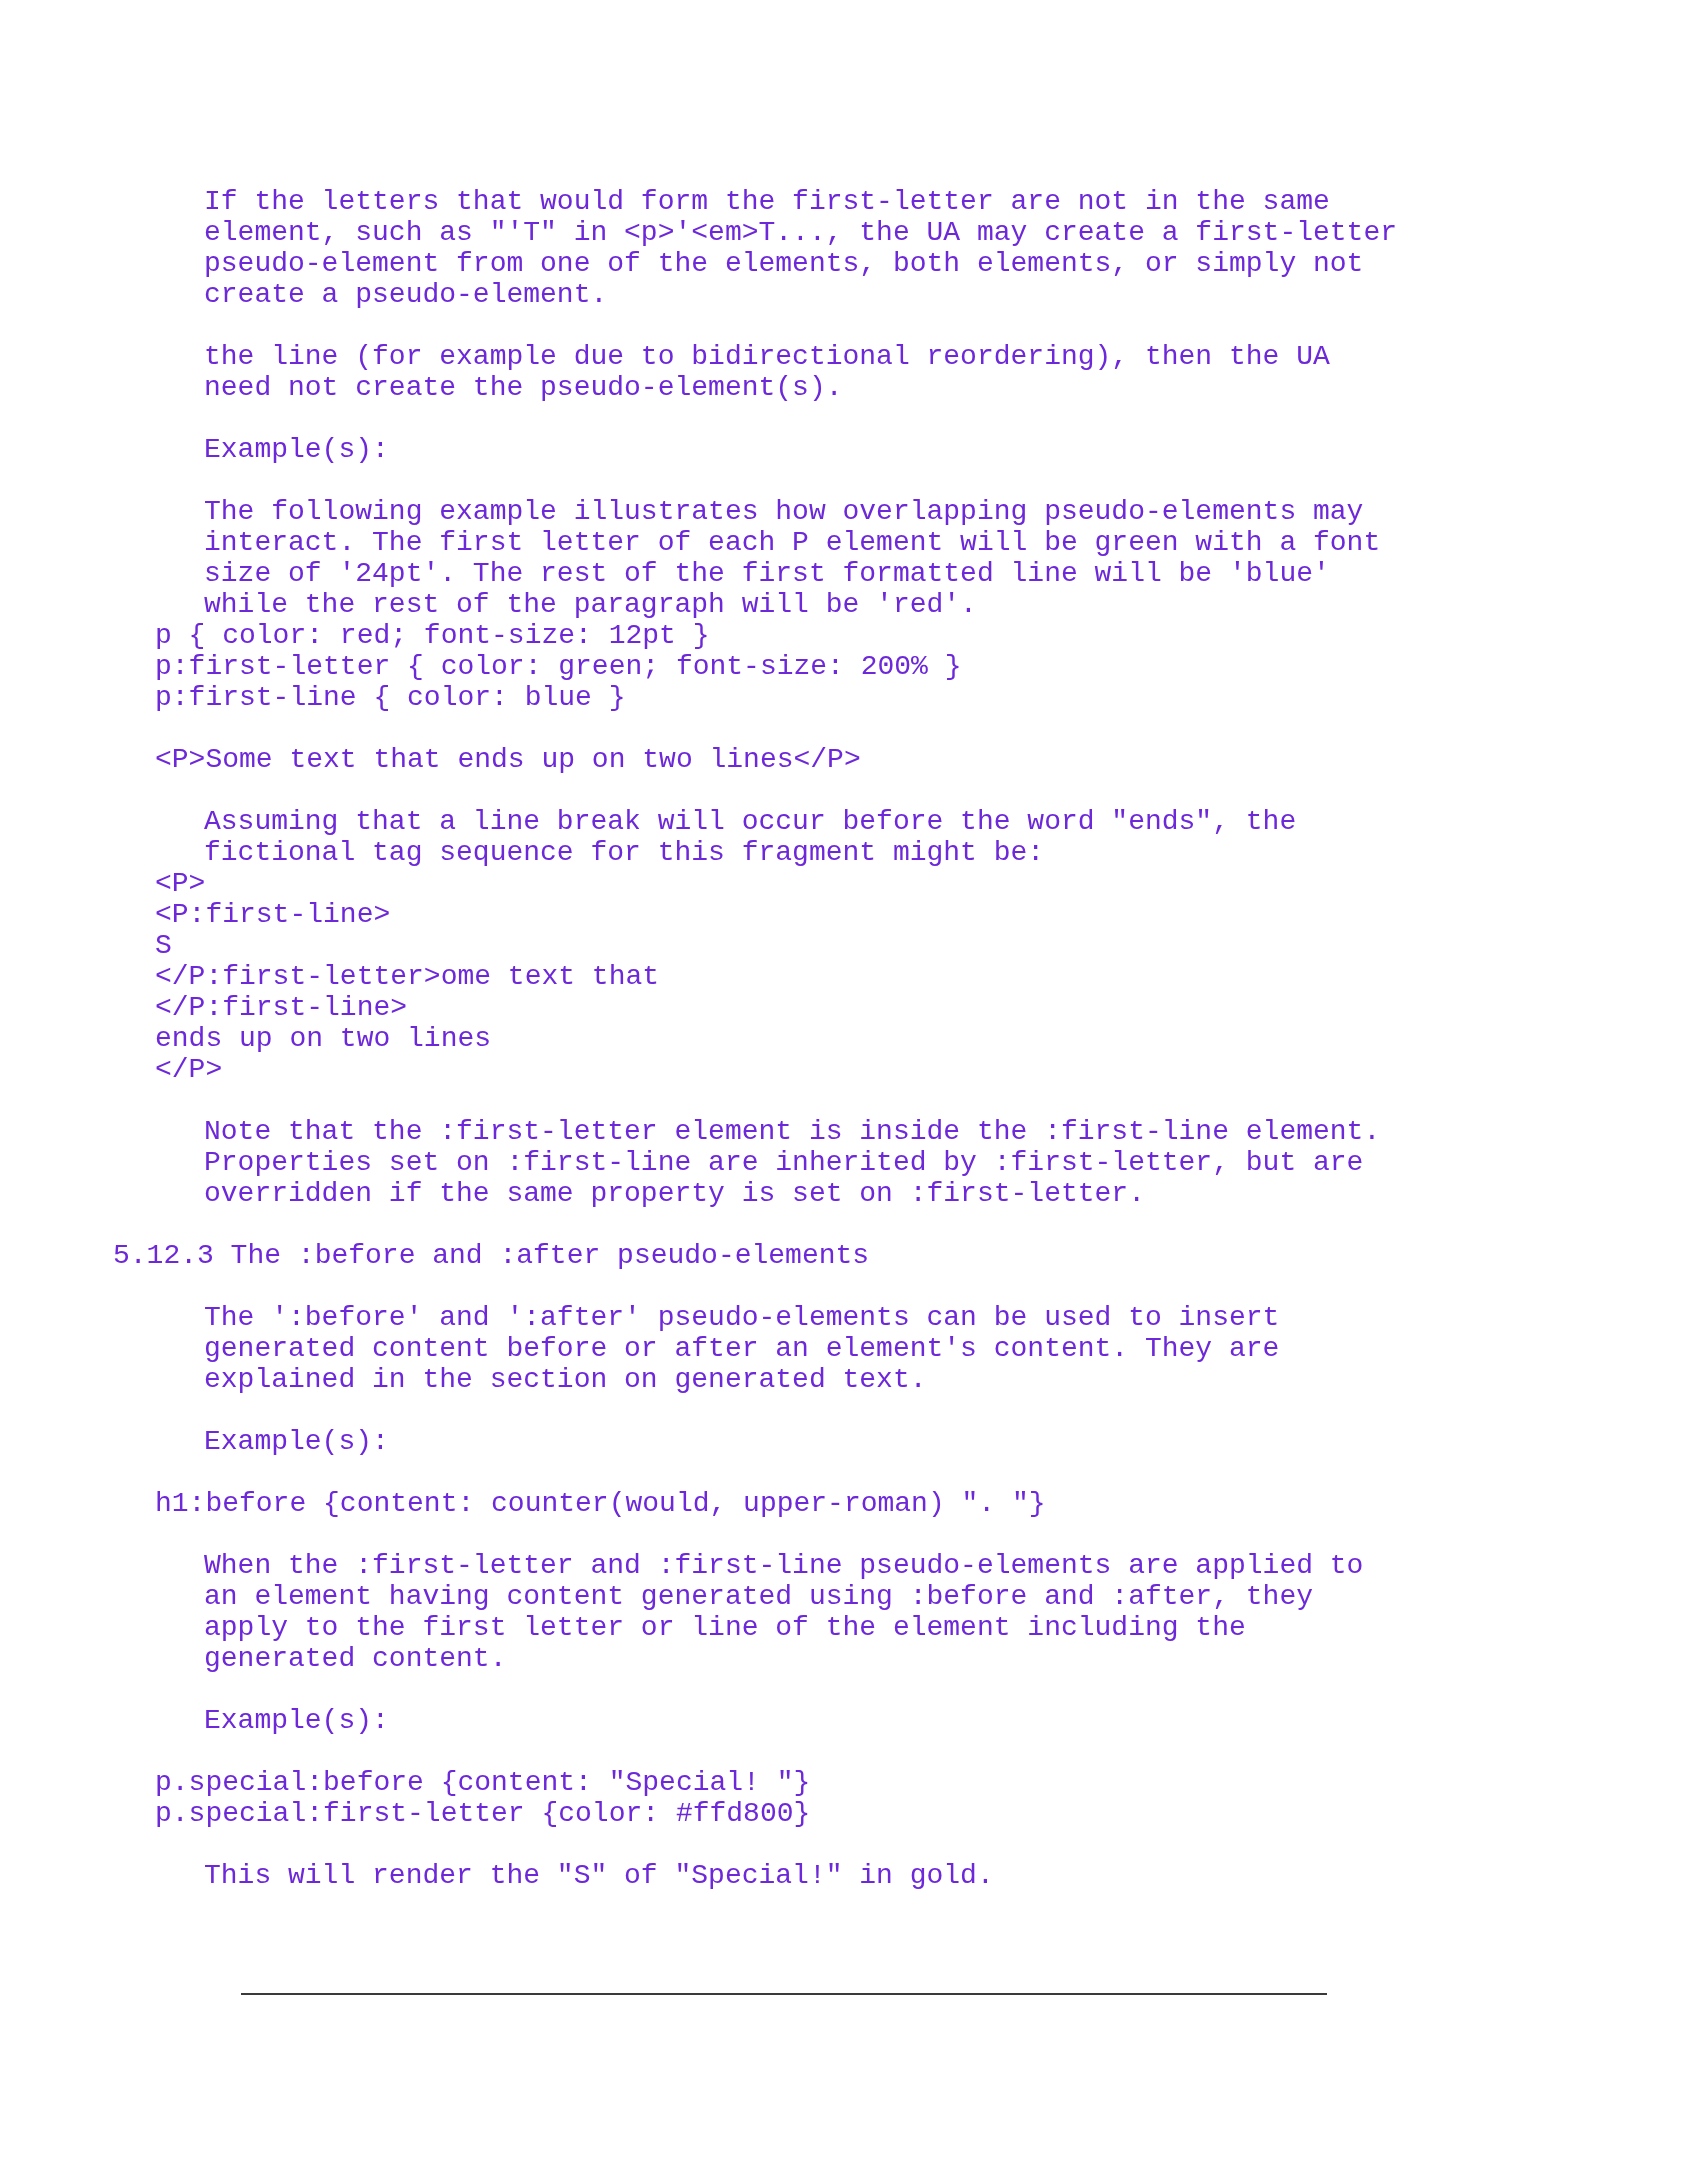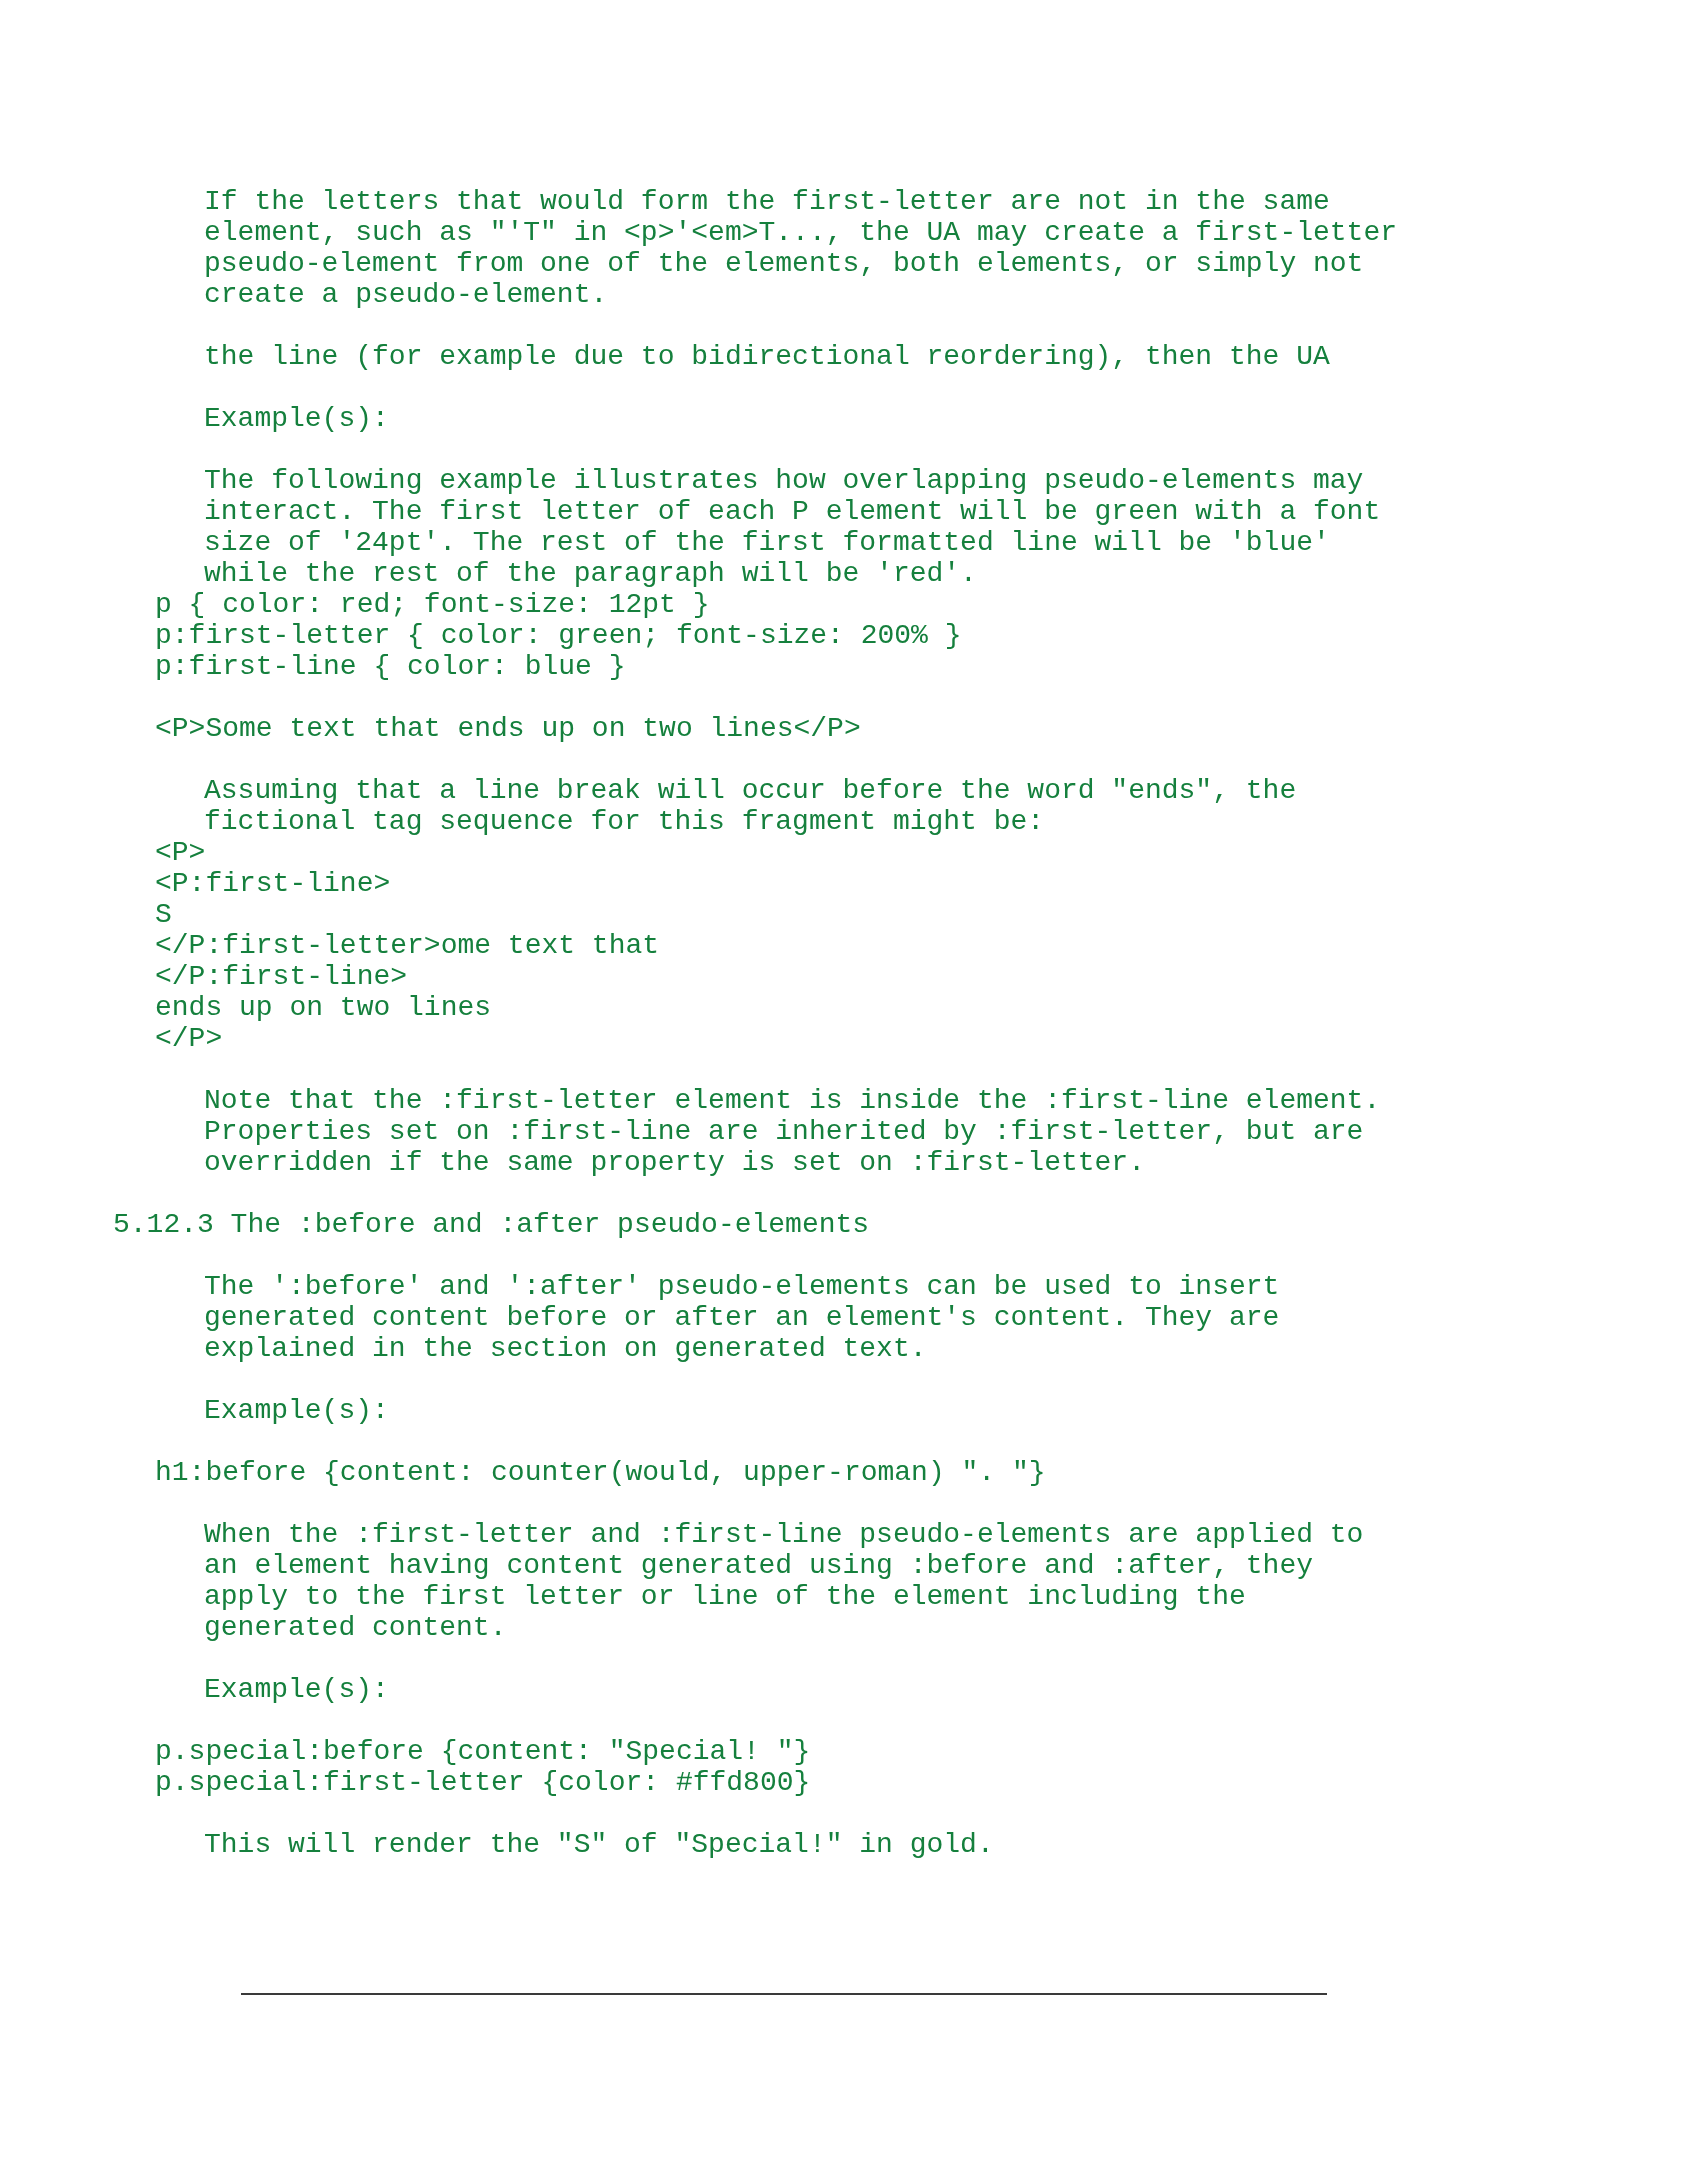--- a/index.html
+++ b/index.html
@@ -1,20 +1,20 @@
 <!DOCTYPE html>
 <html style="font-size:13px"><head>
 <meta charset="utf-8">
 <style>
   html, body { margin: 0; padding: 0; background: #ffffff; }
   body { width: 1687px; height: 2183px; position: relative; overflow: hidden; }
   .page {
     position: absolute; left: 0; top: 186px; width: 1687px;
     font-family: "Liberation Mono", "DejaVu Sans Mono", monospace;
-    font-size: 28px; line-height: 31px; color: #15803d;
+    font-size: 28px; line-height: 31px; color: #6d28d9;
   }
   .line { white-space: pre; height: 31px; }
   .ind { padding-left: 204px; }
   .code { padding-left: 155px; }
   .head { padding-left: 113px; }
   .blank { height: 31px; }
   .rule {
     position: absolute; left: 241px; top: 1993px; width: 1086px; height: 0;
     border-top: 2.5px solid #3a3a3a;
   }
@@ -27,20 +27,21 @@
   <div>
     <div class="line ind">If the letters that would form the first-letter are not in the same</div>
     <div class="line ind">element, such as "'T" in &lt;p&gt;'&lt;em&gt;T..., the UA may create a first-letter</div>
     <div class="line ind">pseudo-element from one of the elements, both elements, or simply not</div>
     <div class="line ind">create a pseudo-element.</div>
   </div>
   <div class="blank"></div>
 
   <div>
     <div class="line ind">the line (for example due to bidirectional reordering), then the UA</div>
+    <div class="line ind">need not create the pseudo-element(s).</div>
   </div>
   <div class="blank"></div>
 
   <div class="line ind">Example(s):</div>
   <div class="blank"></div>
 
   <div>
     <div class="line ind">The following example illustrates how overlapping pseudo-elements may</div>
     <div class="line ind">interact. The first letter of each P element will be green with a font</div>
     <div class="line ind">size of '24pt'. The rest of the first formatted line will be 'blue'</div>

